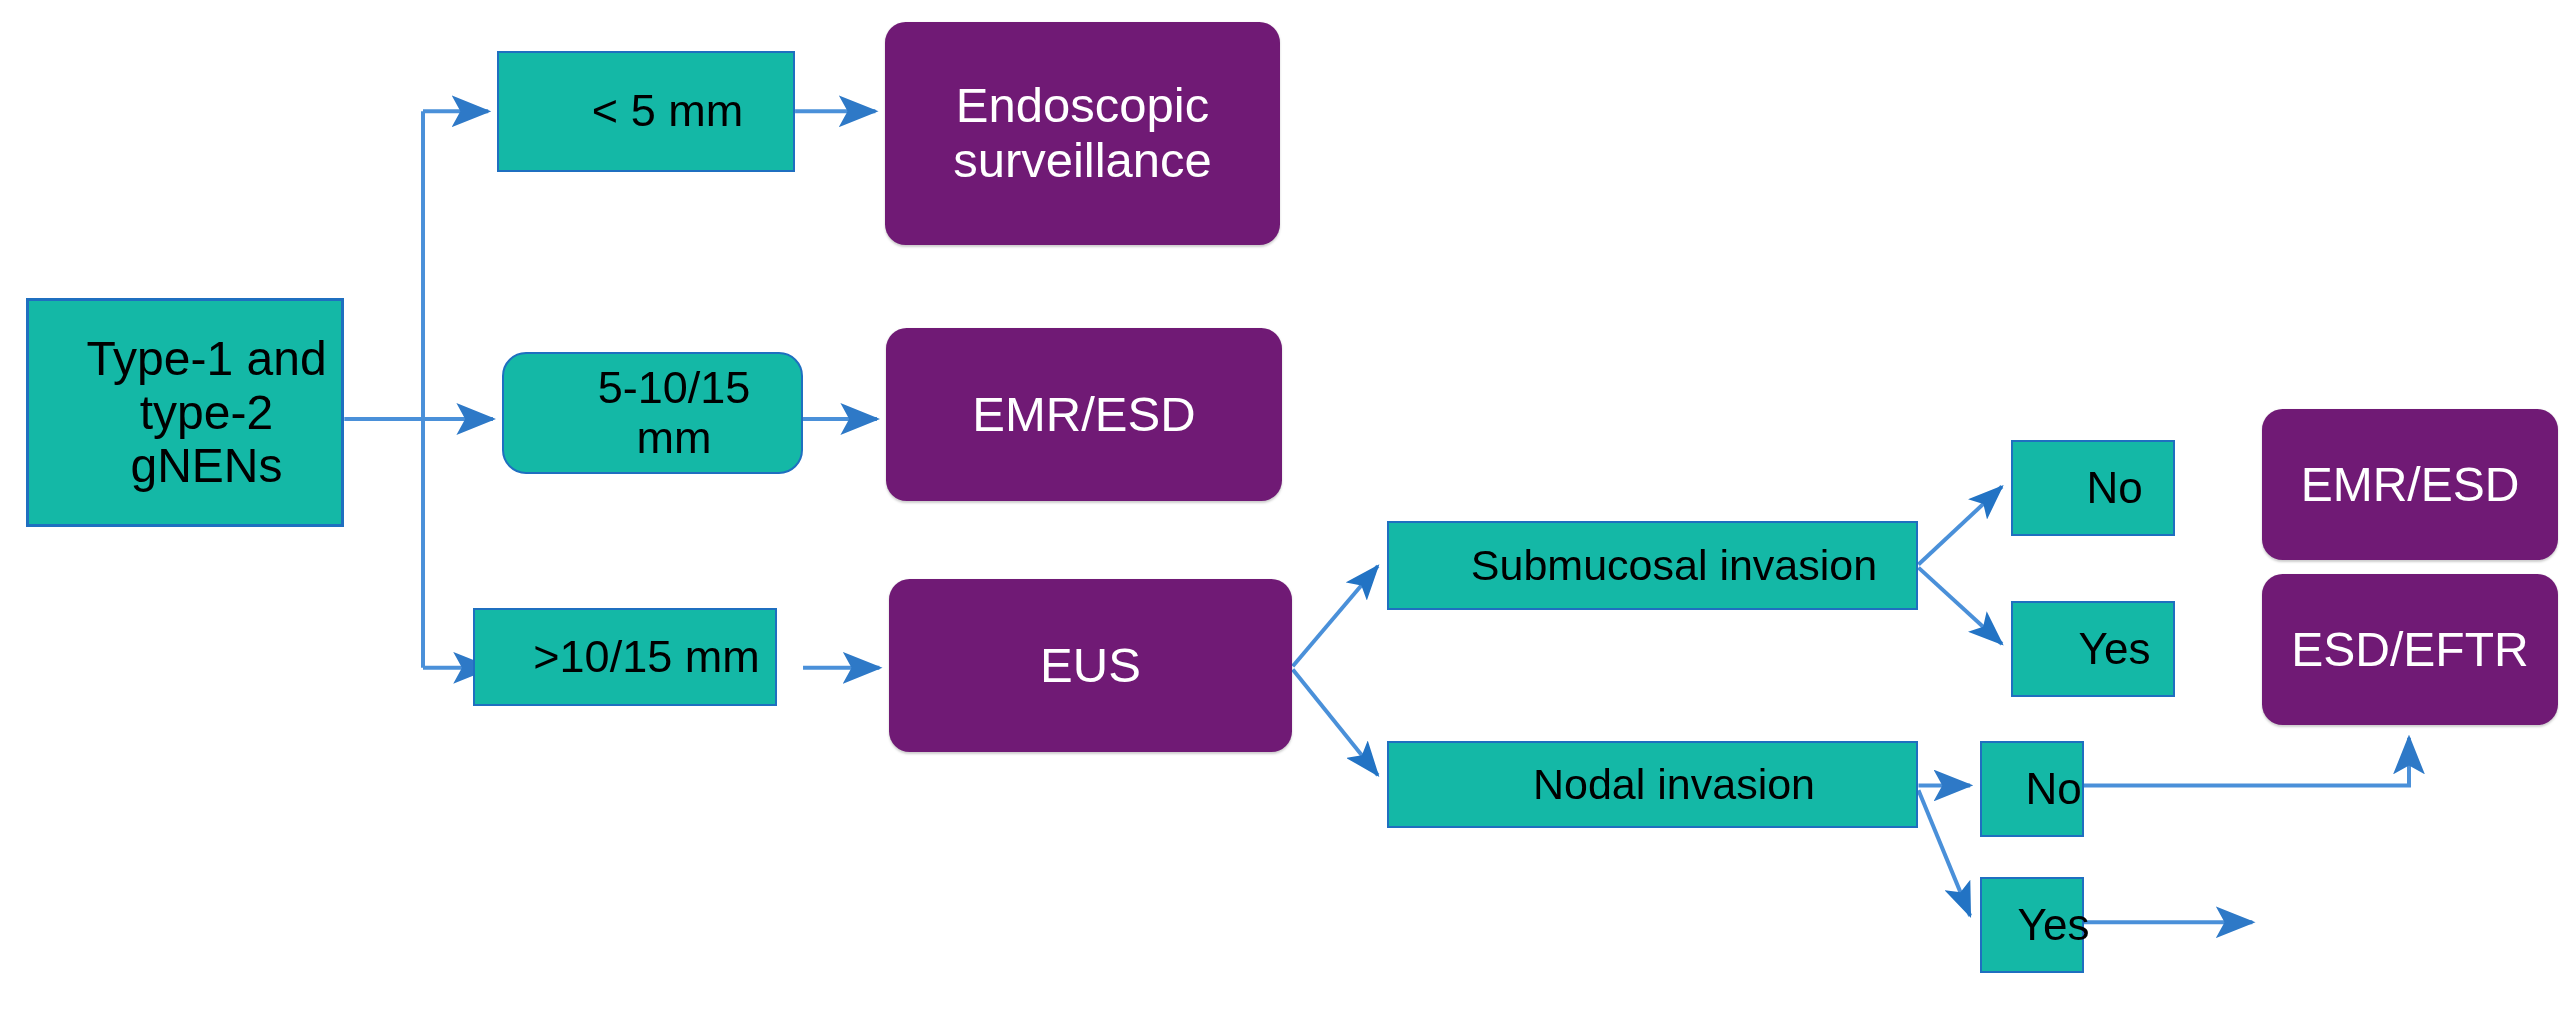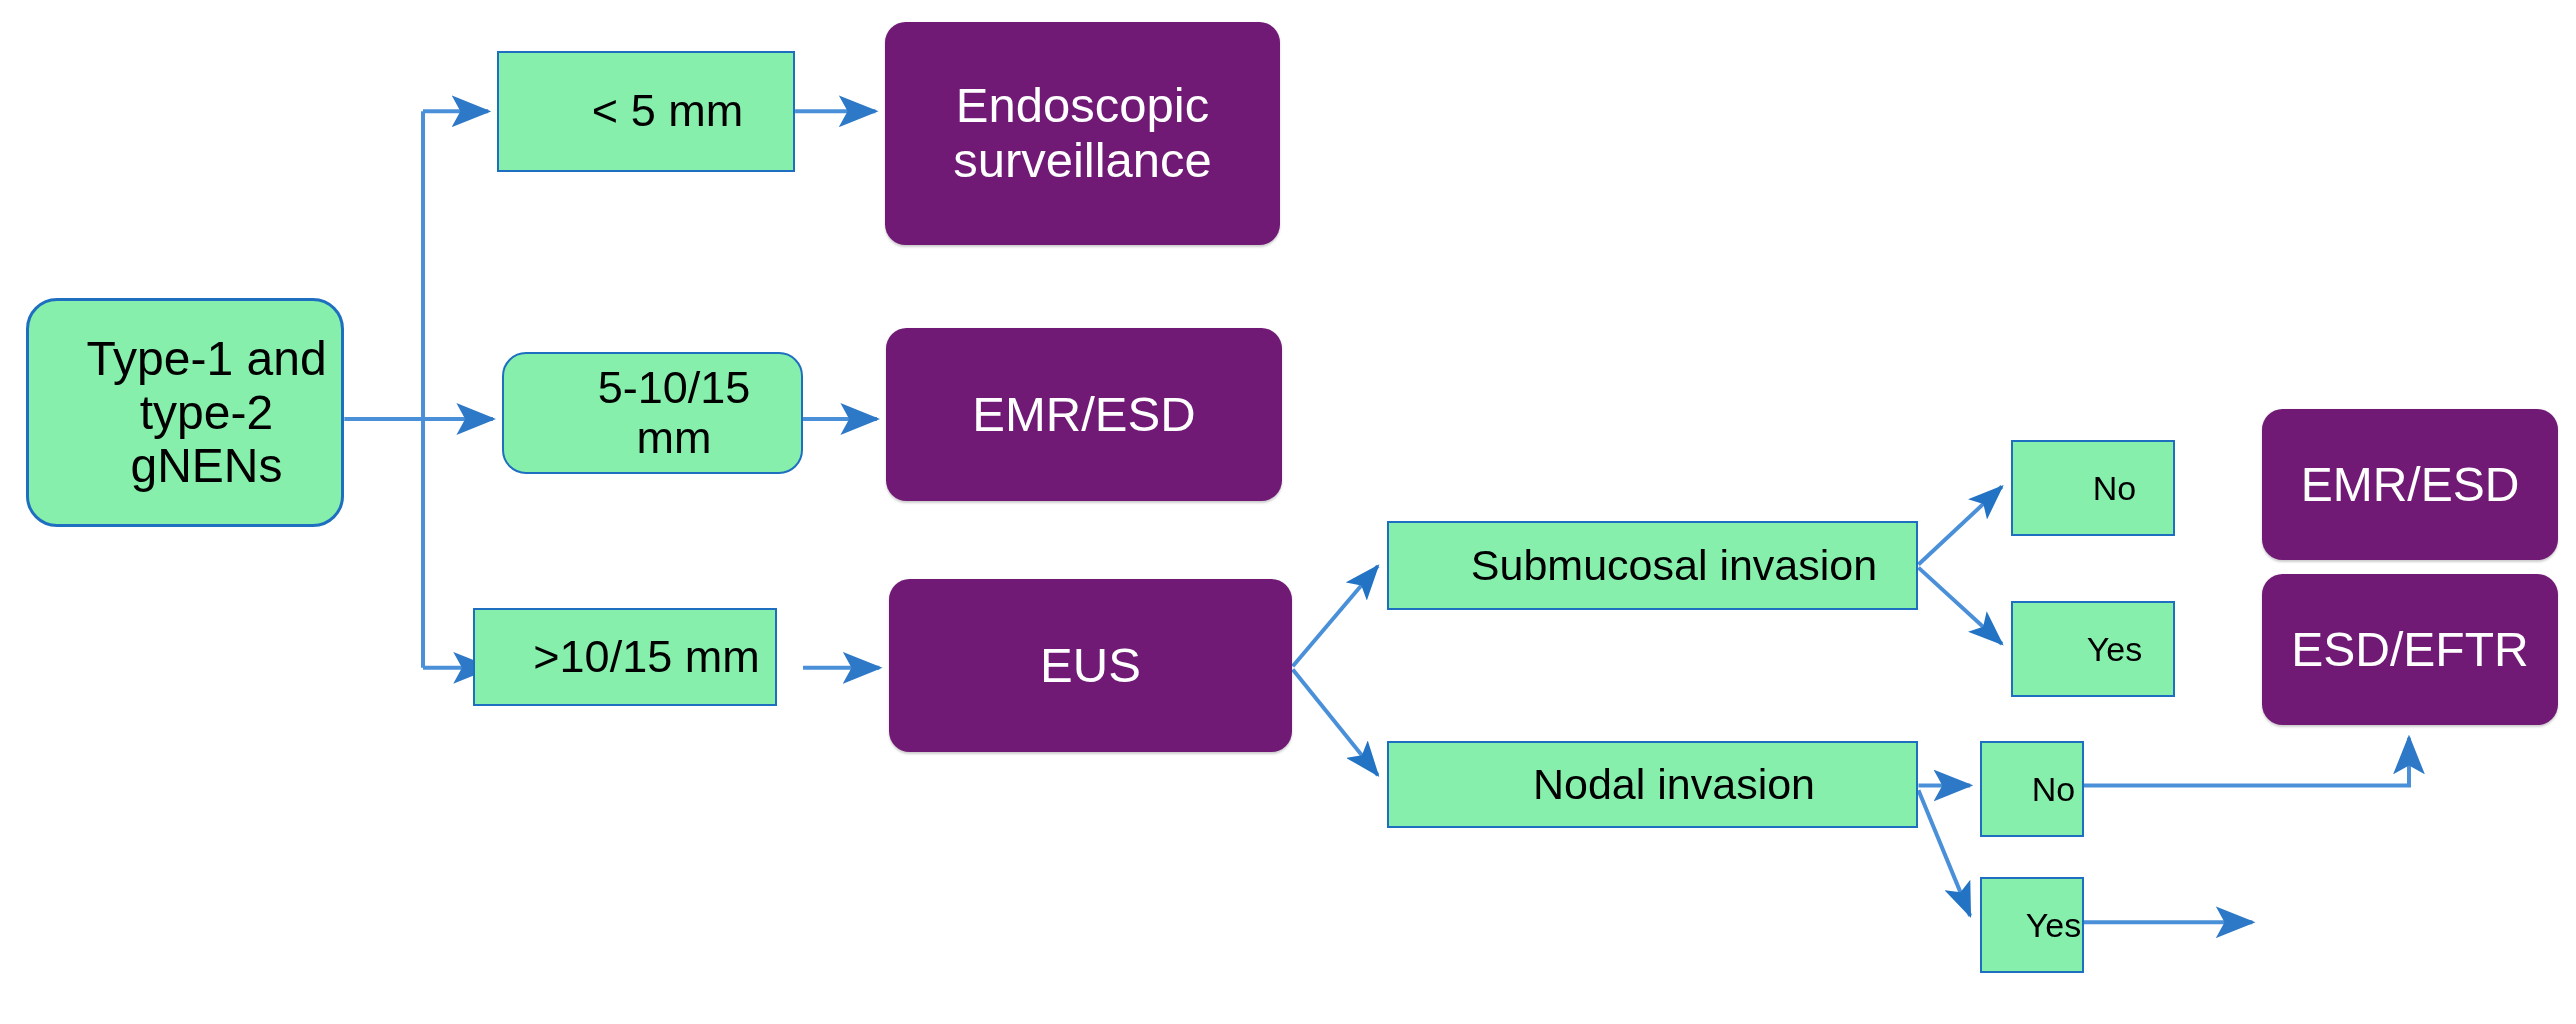--- a/index.html
+++ b/index.html
@@ -10,42 +10,42 @@
   .node{
     position:absolute;
     display:flex;align-items:center;justify-content:center;
     text-align:center;
     box-sizing:border-box;
     line-height:1.12;
     white-space:pre-line;
   }
   
   .node.plain{
-    background:#86efac;
+    background:#14b8a6;
     border:3.2px solid #1F6FC0;
     color:#000000;
     padding-left:43px;
   }
   .node.plain.thin{border-width:2.4px;}
   
   .node.filled{
     background:#701a75;
     border:none;
     color:#ffffff;
     border-radius:20.7px;
     box-shadow:0 1.6px 2.4px rgba(0,0,0,0.20);
   }
 
   
-  .fs-root{font-size:48px;border-radius:31px;}
+  .fs-root{font-size:48px;}
   .fs-size{font-size:45px;}
   .fs-filled-lg{font-size:49px;}
   .fs-filled-md{font-size:48px;}
   .fs-q{font-size:43px;}
-  .fs-yn{font-size:34px;}
+  .fs-yn{font-size:44px;}
 
   
   #wires{position:absolute;left:0;top:0;width:2576px;height:1024px;pointer-events:none;}
 </style>
 </head>
 <body>
 
 <div id="stage">
 
   <svg id="wires" viewBox="0 0 3240 1288">

